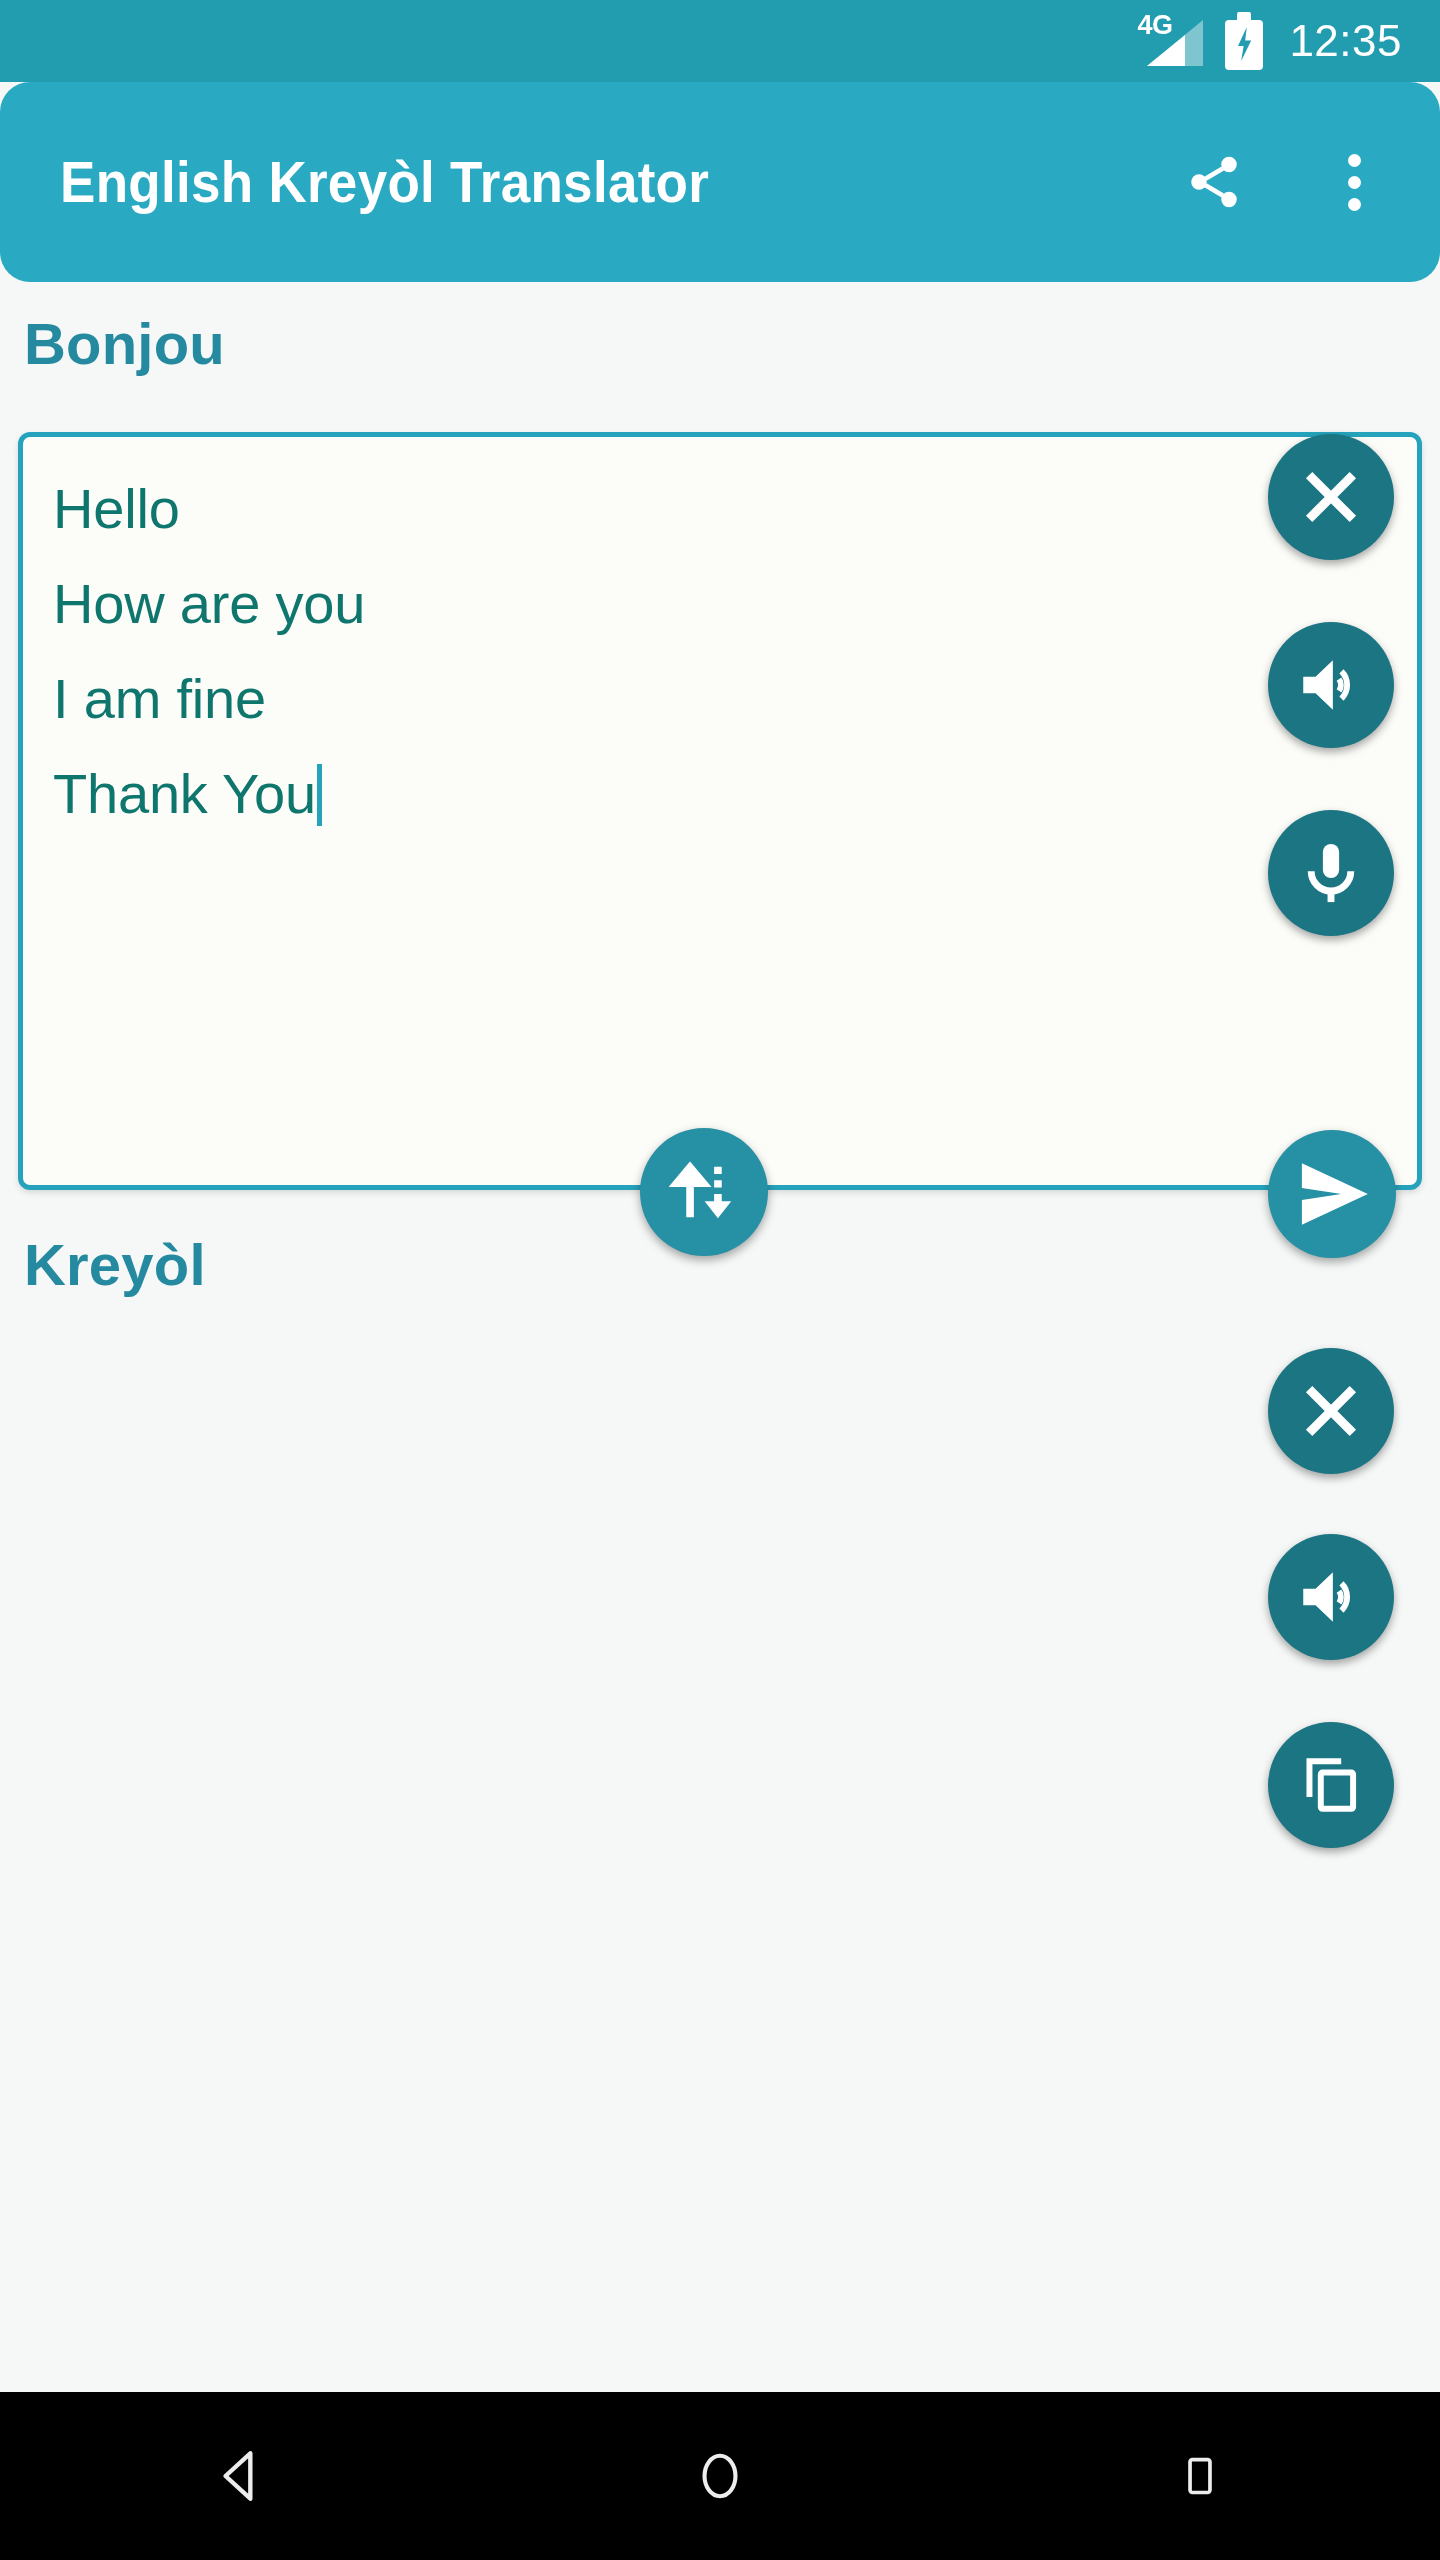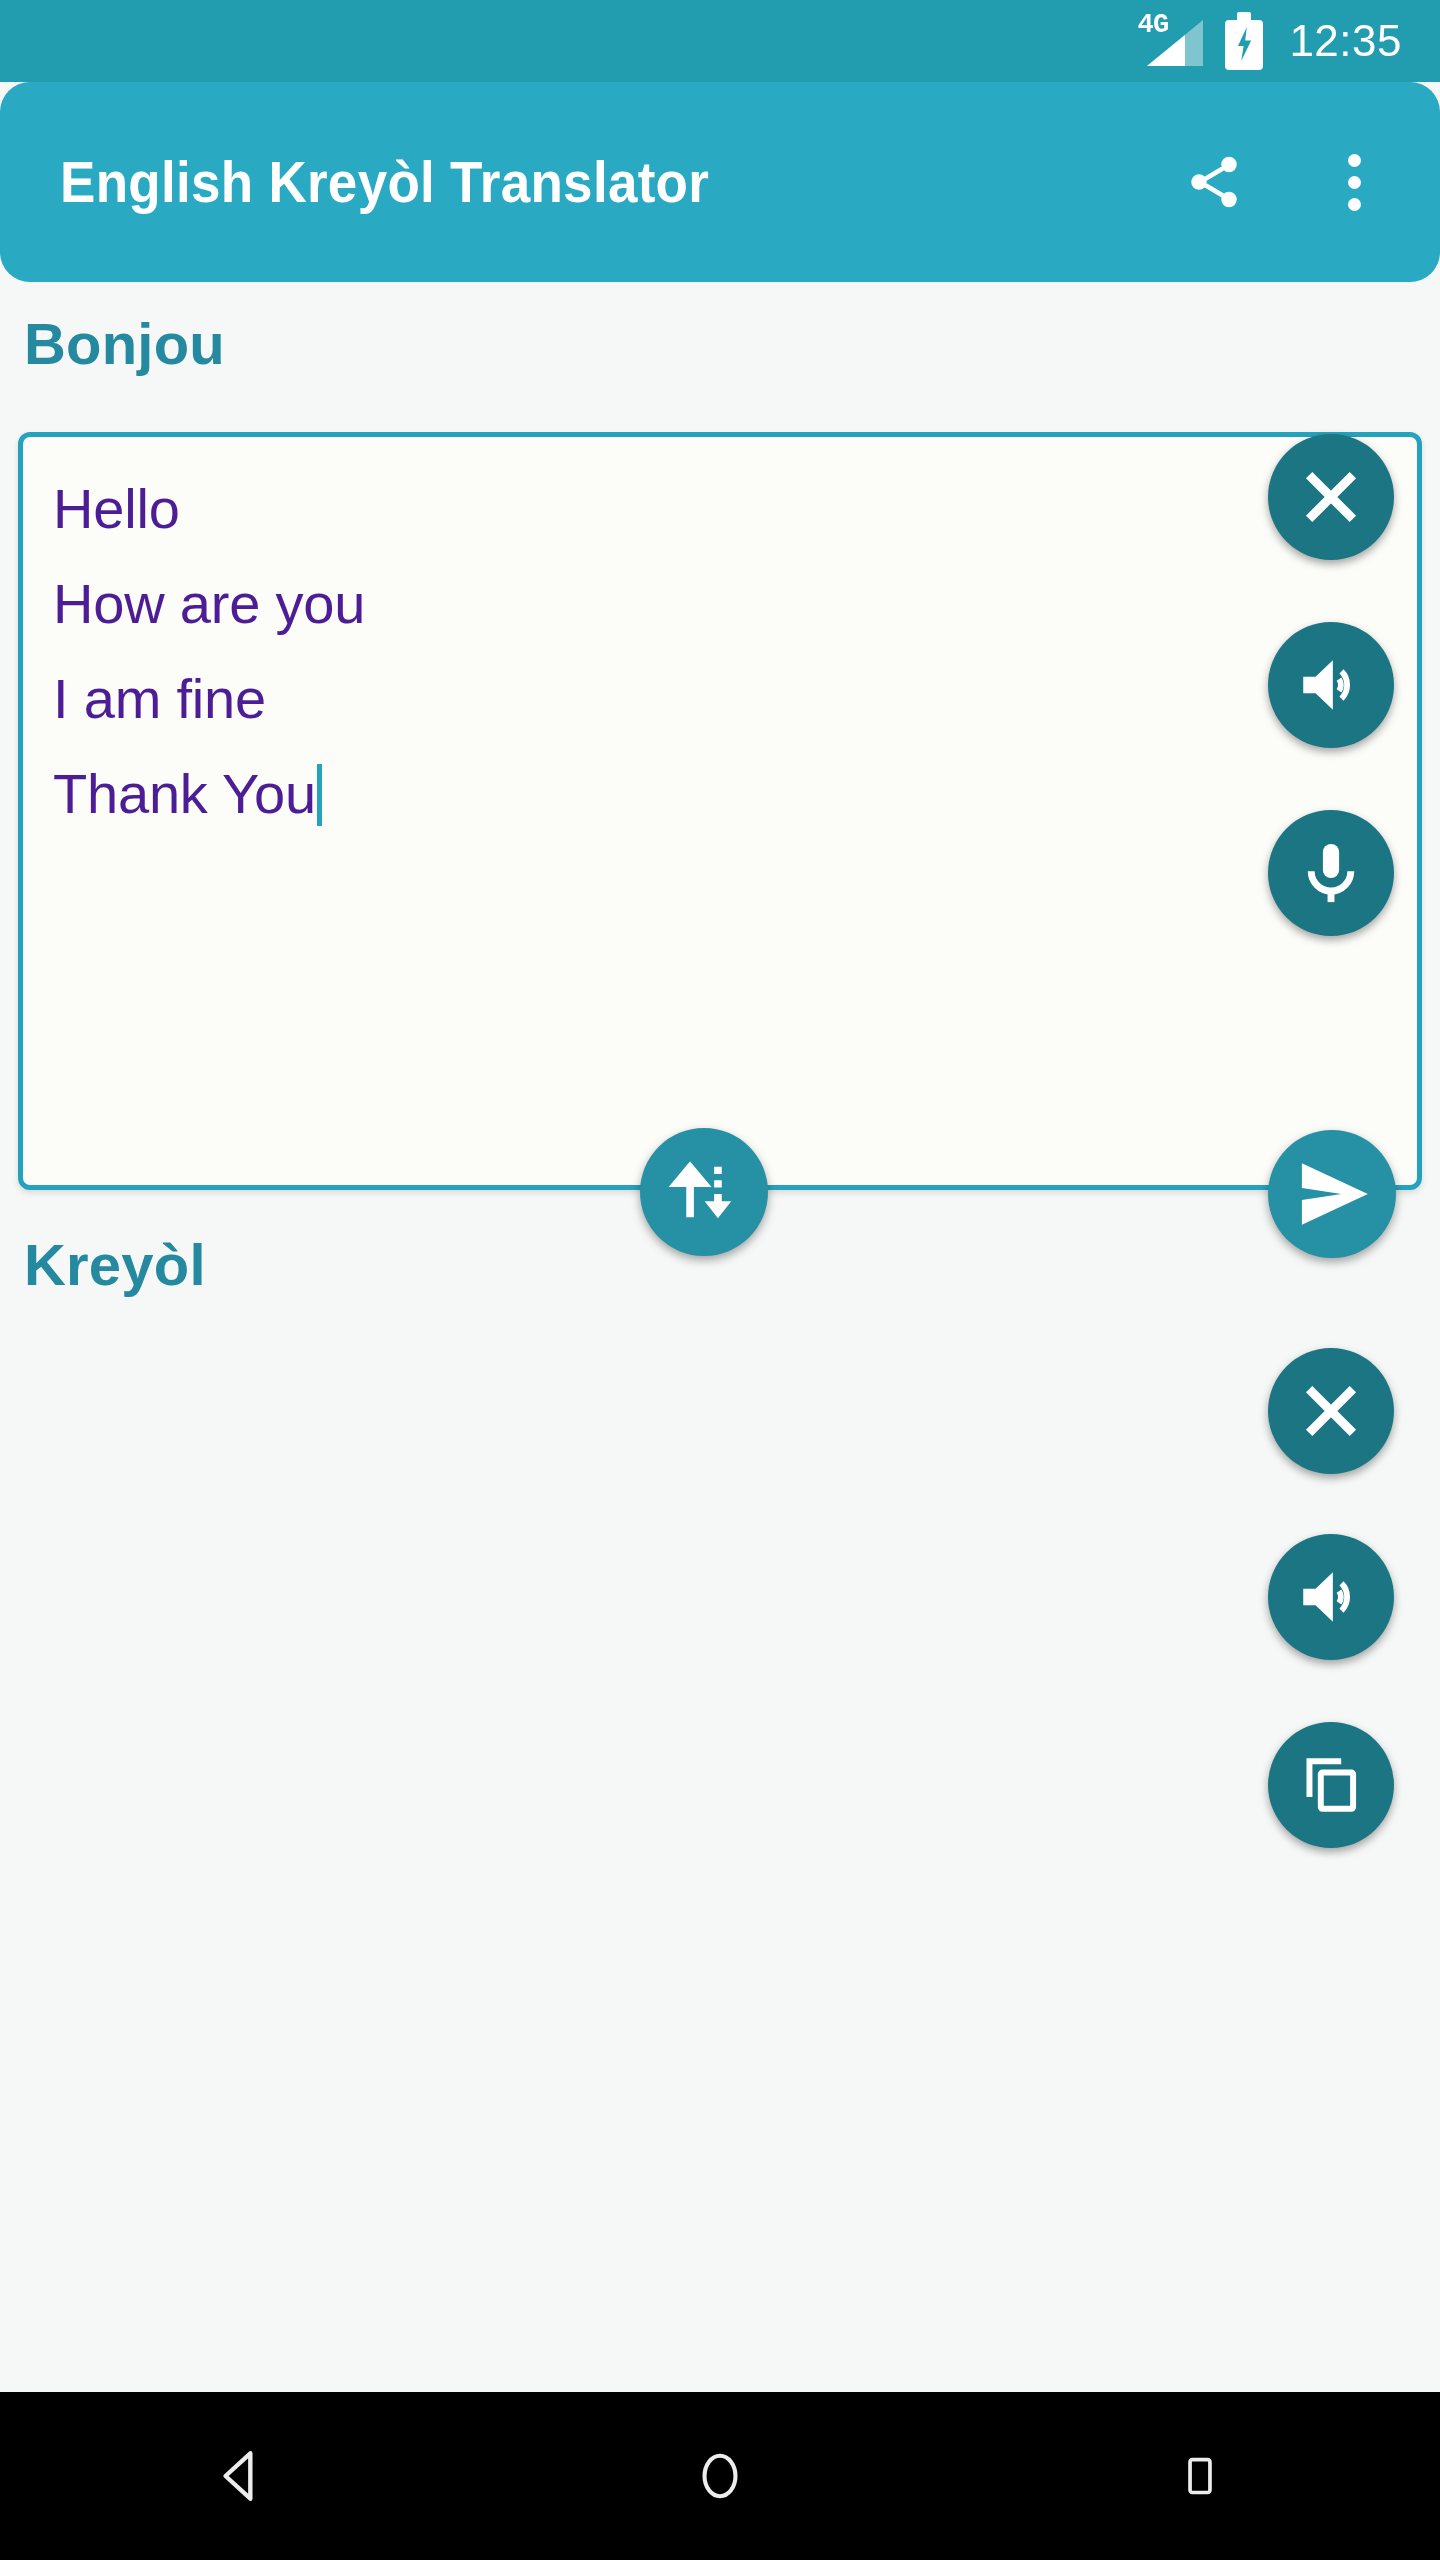--- a/index.html
+++ b/index.html
@@ -35,21 +35,21 @@
   }
   #signal-icon .bar-active {
     position:absolute; right:18px; bottom:0;
     width:0; height:0;
     border-left:38px solid transparent;
     border-bottom:31px solid #FFFFFF;
   }
   #signal-icon .net-label {
     position:absolute; left:6px; top:-2px;
     font-size:27px; font-weight:bold; color:#FFFFFF;
-    letter-spacing:-.5px; line-height:1;font-family:Liberation Mono, monospace;
+    letter-spacing:-.5px; line-height:1;
   }
   #battery-icon { position:relative; width:38px; height:58px; margin-right:26px; }
   #battery-icon .body {
     position:absolute; left:0; top:8px;
     width:38px; height:50px; background:#FFFFFF; border-radius:4px;
   }
   #battery-icon .cap {
     position:absolute; left:12px; top:0;
     width:14px; height:9px; background:#FFFFFF; border-radius:2px 2px 0 0;
   }
@@ -104,21 +104,21 @@
     border:5px solid #26A3BC;
     border-radius:12px;
     box-shadow:0 3px 6px rgba(0,0,0,.12);
   }
   #panel-source { top:432px; height:758px; }
   #panel-target { top:1345px; height:752px; }
   .panel-text {
     position:absolute; left:30px; top:24px;
     width:1160px;
     font-size:56px; line-height:95px;
-    color:#4c1d95; white-space:pre-line;
+    color:#0f766e; white-space:pre-line;
     letter-spacing:-.2px;
   }
   .caret {
     display:inline-block; width:5px; height:62px;
     background:#26A3BC; vertical-align:-13px; margin-left:1px;
   }
 
   
   .fab {
     position:absolute;

